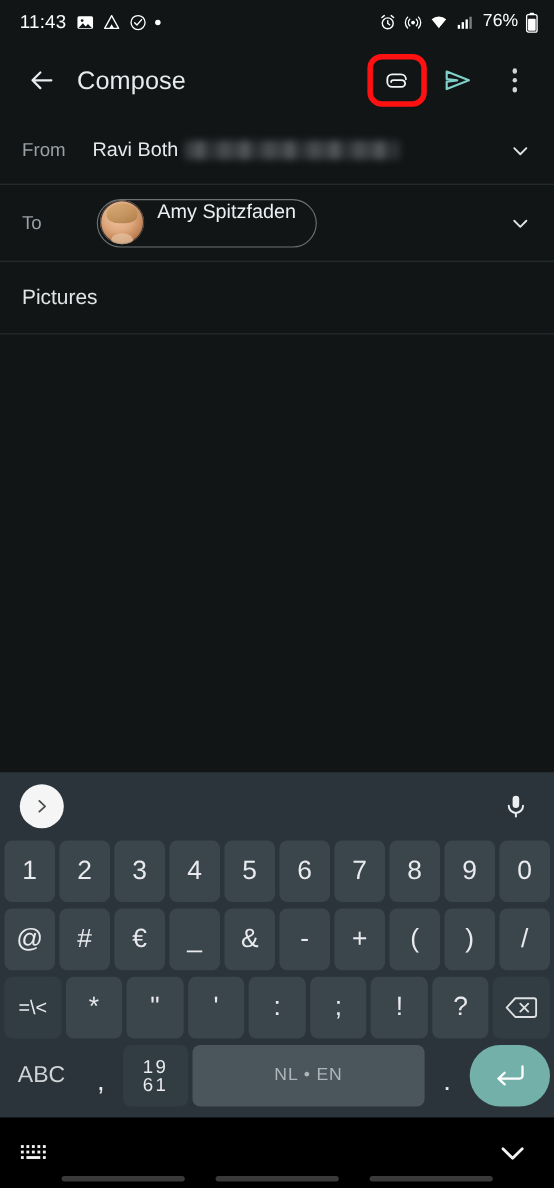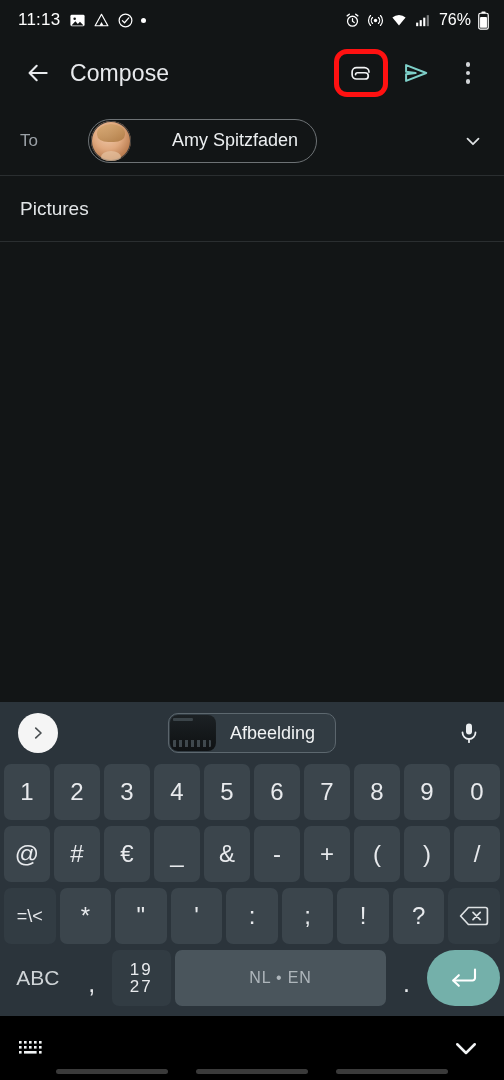--- a/index.html
+++ b/index.html
@@ -83,28 +83,27 @@
         #3b3f42 0px, #3b3f42 9px,
         #55595c 9px, #55595c 18px,
         #2e3234 18px, #2e3234 30px,
         #4a4e51 30px, #4a4e51 41px);
     filter: blur(3.2px);
     opacity: .95;
   }
   .chevron { margin-left:auto; width:30px; height:30px; display:flex; align-items:center; justify-content:center; }
 
   .chip {
-    display:flex; align-items:center;
+    display:flex; 
     height: 44px;
     border: 1px solid #6d7275;
     border-radius: 22px;
     padding: 0 18px 0 2px;
     margin-left: 4px;
     background: transparent;
-    gap: 29px;
   }
   .chip-avatar {
     width: 40px; height: 40px; border-radius: 50%;
     flex: 0 0 auto; overflow:hidden;
     background: radial-gradient(circle at 42% 36%, #f0c9ab 0%, #e0a97f 40%, #b97b4e 72%, #7a4d2d 100%);
     position: relative;
     box-shadow: inset 0 0 0 1px #3a3a3a;
   }
   .chip-avatar::before {
     content:""; position:absolute; left:6px; top:3px; width:28px; height:18px;
@@ -205,21 +204,21 @@
   .nav-hide { margin-left:auto; width:40px; height:40px; display:flex; align-items:center; justify-content:center; }
   .gesture-bars { position:absolute; bottom:6px; left:0; right:0; display:flex; justify-content:center; gap:28px; }
   .gesture-bars i { display:block; width:112px; height:5px; border-radius:3px; background:#3a3a3a; }
 </style>
 </head>
 <body>
 
 <div id="screen">
 
   <div class="statusbar">
-    <span class="sb-clock">11:13</span>
+    <span class="sb-clock">11:43</span>
     <span class="sb-left-icons">
       <span>
         <svg width="17" height="17" viewBox="0 0 24 24">
             <rect x="2" y="4" width="20" height="16" rx="2" fill="#fff"></rect>
             <circle cx="8" cy="9.5" r="1.8" fill="#121516"></circle>
             <path d="M3.5 19l5.5-6 3.5 4 3-3.2 5 5.2z" fill="#121516"></path>
           </svg>
       </span>
       <span>
         <svg width="17" height="17" viewBox="0 0 24 24">
@@ -307,20 +306,32 @@
             <i></i>
             <i></i>
             <i></i>
           </span>
       </div>
     </div>
   </div>
 
   <div class="compose">
 
+    <div class="field-row row-from">
+      <span class="field-label">From</span>
+      <span class="from-name">Ravi Both</span>
+      <span class="from-blur"></span>
+      <span class="chevron">
+        <span>
+          <svg width="22" height="22" viewBox="0 0 24 24">
+              <path d="M6 9.5l6 6 6-6" stroke="#dfe2e4" stroke-width="1.9" fill="none" stroke-linecap="round" stroke-linejoin="round"></path>
+            </svg>
+        </span>
+      </span>
+    </div>
 
     <div class="field-row row-to">
       <span class="field-label">To</span>
       <span class="chip">
         <span class="chip-avatar"></span>
         <span class="chip-name">Amy Spitzfaden</span>
       </span>
       <span class="chevron">
         <span>
           <svg width="22" height="22" viewBox="0 0 24 24">
@@ -338,24 +349,20 @@
 
   <div class="keyboard">
 
     <div class="sugg-strip">
       <span class="sugg-expand">
         <span>
           <svg width="18" height="18" viewBox="0 0 24 24">
               <path d="M9 5.5l7 6.5-7 6.5" stroke="#4a4f52" stroke-width="2.2" fill="none" stroke-linecap="round" stroke-linejoin="round"></path>
             </svg>
         </span>
-      </span>
-      <span class="sugg-chip">
-        <span class="sugg-thumb"></span>
-        <span class="sugg-label">Afbeelding</span>
       </span>
       <span class="sugg-mic">
         <span>
           <svg width="24" height="24" viewBox="0 0 24 24">
               <rect x="9" y="2.5" width="6" height="11" rx="3" fill="#eceff1"></rect>
               <path d="M5.5 11.5a6.5 6.5 0 0013 0" stroke="#eceff1" stroke-width="1.8" fill="none" stroke-linecap="round"></path>
               <path d="M12 18v3.2" stroke="#eceff1" stroke-width="1.8" stroke-linecap="round"></path>
             </svg>
         </span>
       </span>
@@ -405,21 +412,21 @@
         </span>
       </span>
     </div>
 
     <div class="kb-row">
       <span class="key abc">ABC</span>
       <span class="key punct">,</span>
       <span class="key func">
         <span class="key-num1234">
           <span>19</span>
-          <span>27</span>
+          <span>61</span>
         </span>
       </span>
       <span class="key wide space-key">NL • EN</span>
       <span class="key punct">.</span>
       <span class="key enter">
         <span>
           <svg width="30" height="26" viewBox="0 0 30 26">
               <path d="M27 4.5v8.5a2.5 2.5 0 01-2.5 2.5H5.5" stroke="#fff" stroke-width="2.1" fill="none" stroke-linecap="round" stroke-linejoin="round"></path>
               <path d="M10.8 10.2L5.2 15.5l5.6 5.3" stroke="#fff" stroke-width="2.1" fill="none" stroke-linecap="round" stroke-linejoin="round"></path>
             </svg>

